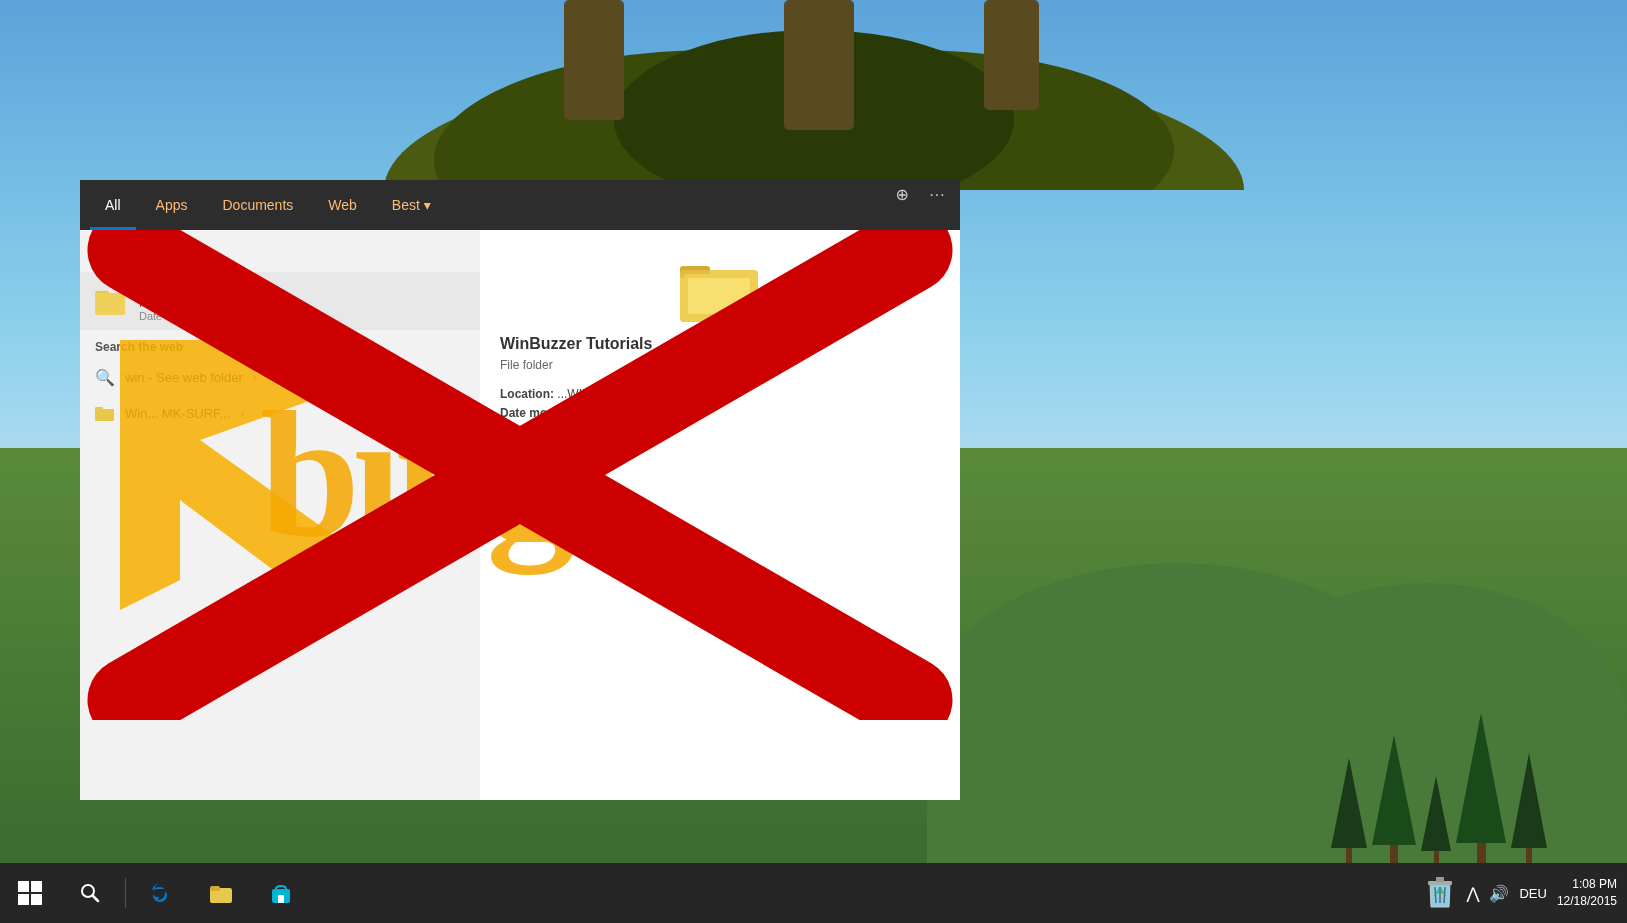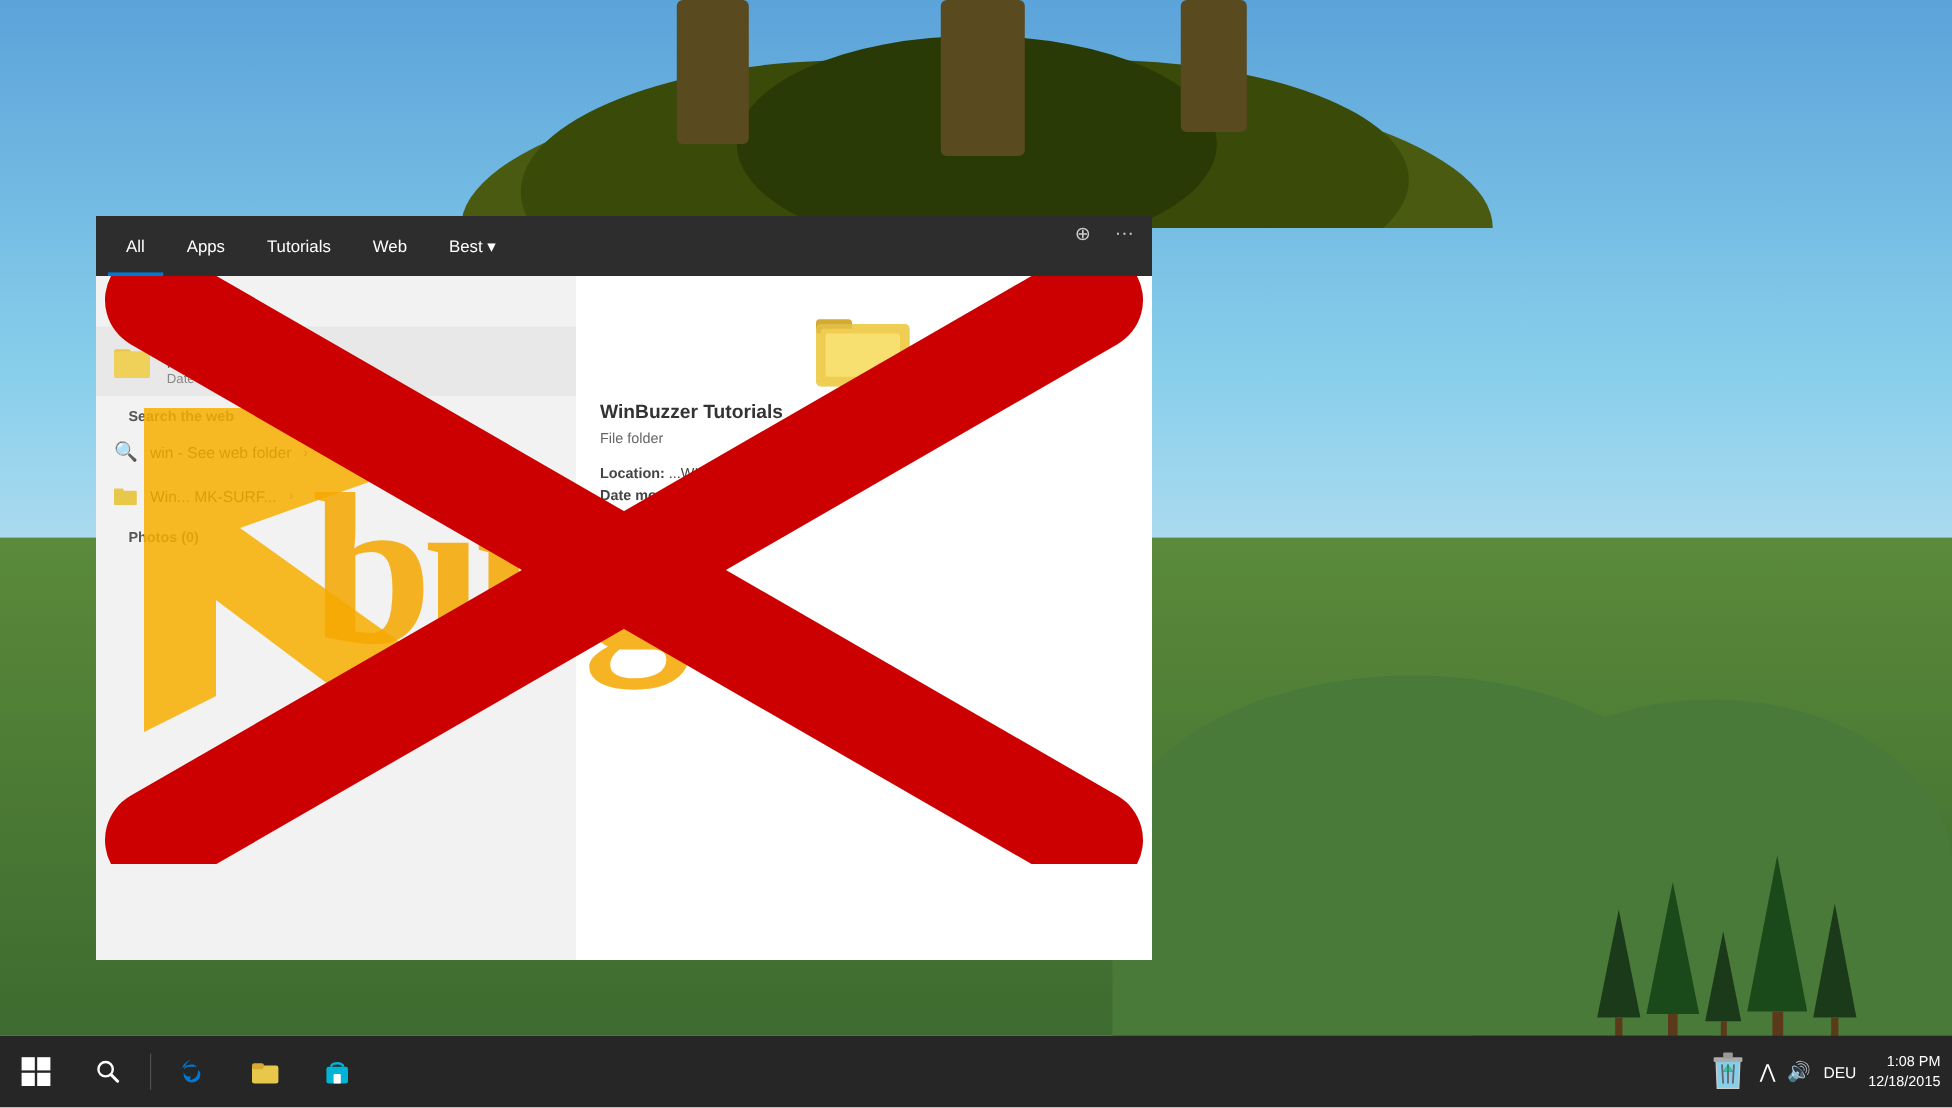--- a/index.html
+++ b/index.html
@@ -111,21 +111,21 @@
     .search-tabs {
       background: #2d2d2d;
       display: flex;
       align-items: flex-start;
       padding: 0 10px;
       height: 50px;
       gap: 5px;
     }
 
     .tab-item {
-      color: #ffffff;
+      color: #fdba74;
       padding: 8px 15px;
       cursor: pointer;
       font-size: 14px;
       height: 100%;
       display: flex;
       align-items: center;
       position: relative;
     }
 
     .tab-item.active {
@@ -216,21 +216,21 @@
     }
 
     .result-arrow {
       color: #666;
       font-size: 12px;
     }
 
     .search-section-header {
       font-size: 12px;
       color: #555;
-      padding: 10px 27px 5px;
+      padding: 10px 15px 5px;
       font-weight: 600;
     }
 
     .search-option {
       display: flex;
       align-items: center;
       padding: 8px 15px;
       cursor: pointer;
       gap: 10px;
     }
@@ -396,21 +396,21 @@
     <div style="width:0;height:0;border-left:18px solid transparent;border-right:18px solid transparent;border-bottom:95px solid #1a3a1a;"></div>
     <div style="width:6px;height:15px;background:#5a3a1a;"></div>
   </div>
 </div>
 
 <div class="search-panel">
 
   <div class="search-tabs">
     <div class="tab-item active">All</div>
     <div class="tab-item">Apps</div>
-    <div class="tab-item">Tutorials</div>
+    <div class="tab-item">Documents</div>
     <div class="tab-item">Web</div>
     <div class="tab-item">Best ▾</div>
     <div class="tab-actions">
       <span class="tab-action-btn">⊕</span>
       <span class="tab-action-btn">···</span>
     </div>
   </div>
 
   <div class="search-body">
 
@@ -443,21 +443,20 @@
         <div class="search-option-icon">
           <svg width="20" height="16" viewBox="0 0 20 16">
             <rect x="0" y="4" width="19" height="12" rx="1" fill="#e8c84a"></rect>
             <rect x="0" y="2" width="8" height="4" rx="1" fill="#e8c84a"></rect>
           </svg>
         </div>
         <div class="search-option-text">Win... MK-SURF...</div>
         <span class="result-arrow">›</span>
       </div>
 
-      <div class="search-section-header">Photos (0)</div>
     </div>
 
     <div class="search-right">
       <div class="detail-folder-icon">
         <svg width="80" height="65" viewBox="0 0 80 65">
           <rect x="0" y="12" width="78" height="52" rx="4" fill="#e8c84a"></rect>
           <rect x="0" y="8" width="30" height="12" rx="3" fill="#d4aa30"></rect>
           <rect x="0" y="12" width="78" height="52" rx="4" fill="#f5d96a" opacity="0.4"></rect>
 
           <rect x="4" y="16" width="70" height="44" rx="3" fill="#f0cc50"></rect>

